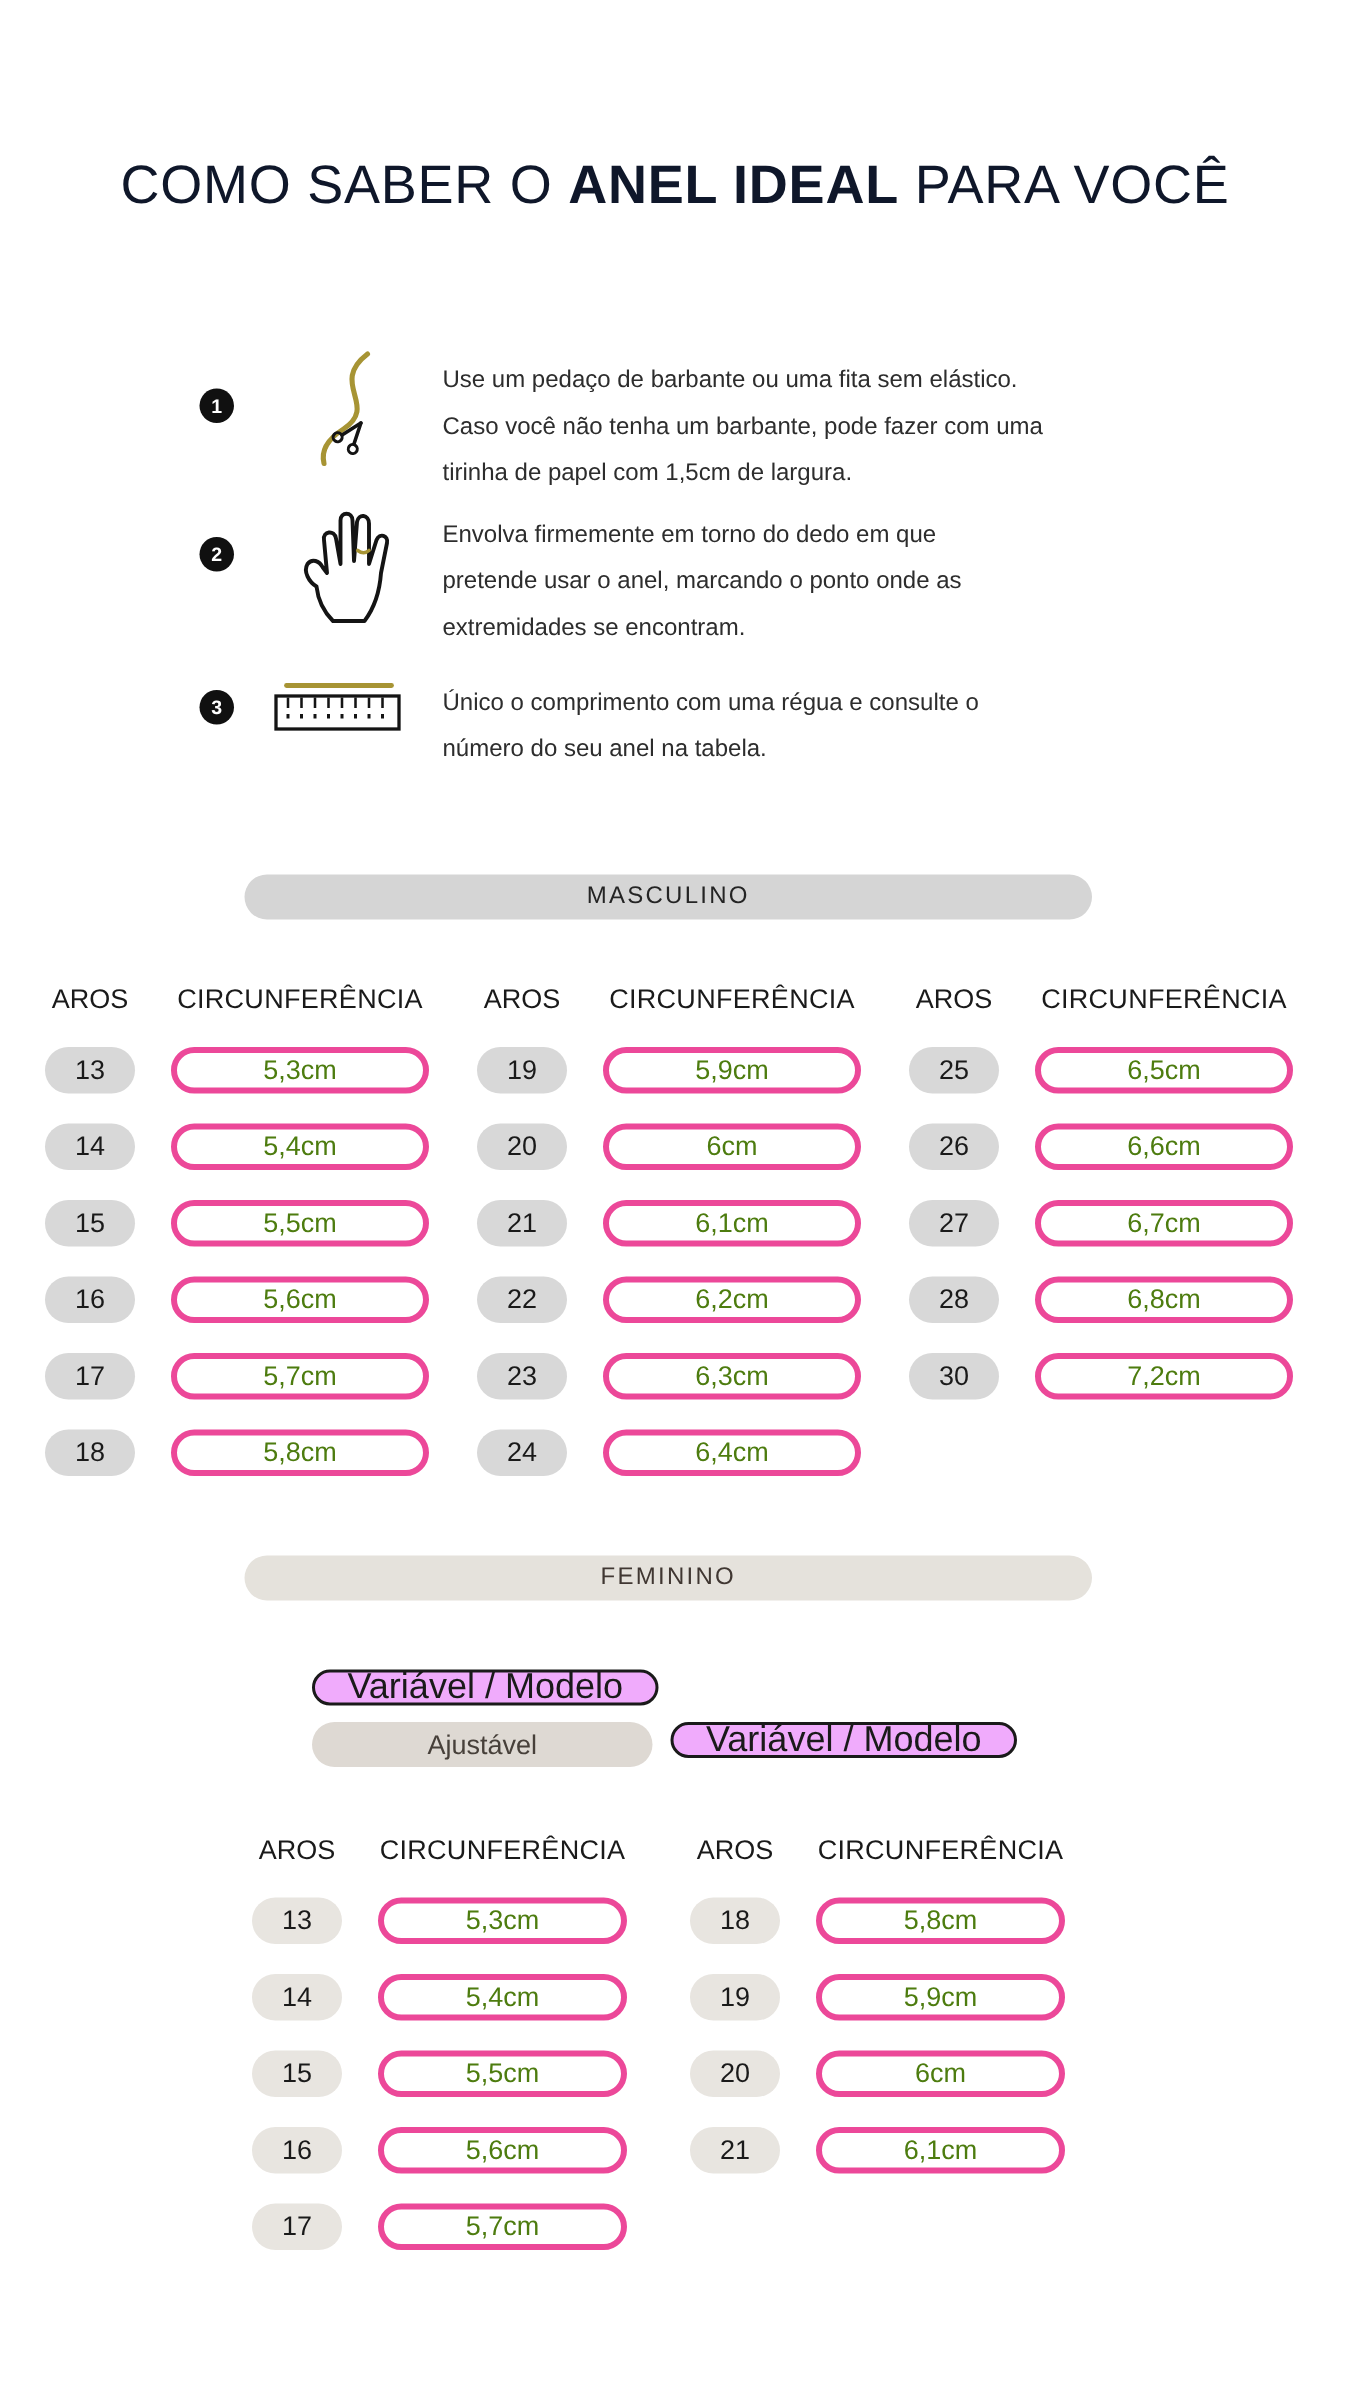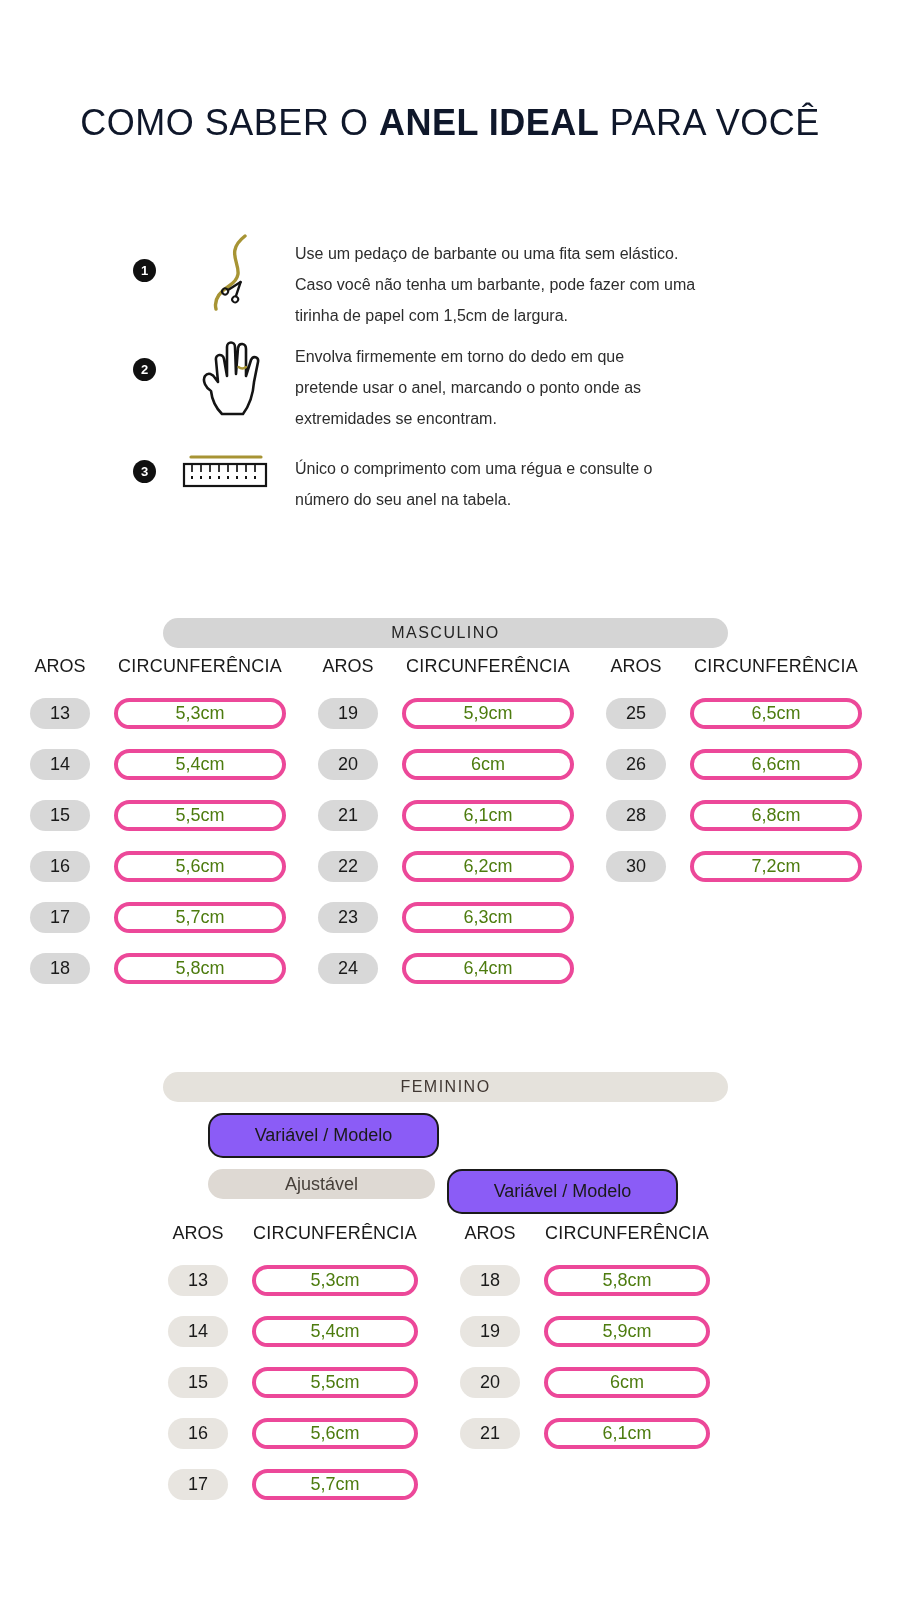--- a/index.html
+++ b/index.html
@@ -21,21 +21,21 @@
   }
   .step-icon{position:absolute;}
   .step-text{
     position:absolute;left:295px;width:470px;font-size:16px;line-height:31px;
     color:#2d2d2d;white-space:pre-line;
   }
   
   .section-bar{
     position:absolute;left:163px;width:565px;height:30px;border-radius:15px;
     display:flex;align-items:center;justify-content:center;
-    font-size:16px;letter-spacing:1.5px;margin-top:35px;
+    font-size:16px;letter-spacing:1.5px;
   }
   .bar-masc{top:583px;background:#d5d5d5;color:#242424;}
   .bar-fem{top:1037px;background:#e5e2dc;color:#403732;}
   
   .size-col{position:absolute;}
   .col-head{display:flex;gap:24px;height:22px;margin-bottom:20px;font-size:18px;color:#1a1a1a;}
   .h-aros{width:60px;text-align:center;}
   .h-circ{width:172px;text-align:center;white-space:nowrap;letter-spacing:.2px;}
   .fem .h-circ{width:166px;}
   .s-row{display:flex;gap:24px;margin-bottom:10px;margin-top:20px;}
@@ -58,23 +58,23 @@
   .fcol1{left:168px;top:1223px;}
   .fcol2{left:460px;top:1223px;}
   
   .special-rows{position:absolute;left:208px;top:1113px;}
   .sp-row{display:flex;gap:12px;margin-bottom:11px;}
   .label-pill{
     width:227px;height:30px;border-radius:15px;background:#ded9d3;
     display:flex;align-items:center;justify-content:center;font-size:18px;color:#47403a;
   }
   .value-pill{
-    width:231px;height:45px;box-sizing:border-box;border-radius:15px;
-    background:#8b5cf6;border:2px solid #1a1a1a;
-    display:flex;align-items:center;justify-content:center;font-size:18px;color:#1a1a1a;
+    width:231px;height:24px;box-sizing:border-box;border-radius:15px;
+    background:#f0abfc;border:2px solid #1a1a1a;
+    display:flex;align-items:center;justify-content:center;font-size:24px;color:#1a1a1a;
   }
 </style>
 </head>
 <body>
 
 <div class="page">
 
   <h1 class="title"><span>COMO SABER O </span><span class="b">ANEL IDEAL</span><span> PARA VOCÊ</span></h1>
 
   <div class="badge" style="top:259px">
@@ -250,20 +250,24 @@
         <div class="s-row">
           <span class="aro-pill">25</span>
           <span class="circ-pill">6,5cm</span>
         </div>
 
         <div class="s-row">
           <span class="aro-pill">26</span>
           <span class="circ-pill">6,6cm</span>
         </div>
 
+        <div class="s-row">
+          <span class="aro-pill">27</span>
+          <span class="circ-pill">6,7cm</span>
+        </div>
 
         <div class="s-row">
           <span class="aro-pill">28</span>
           <span class="circ-pill">6,8cm</span>
         </div>
 
         <div class="s-row">
           <span class="aro-pill">30</span>
           <span class="circ-pill">7,2cm</span>
         </div>

